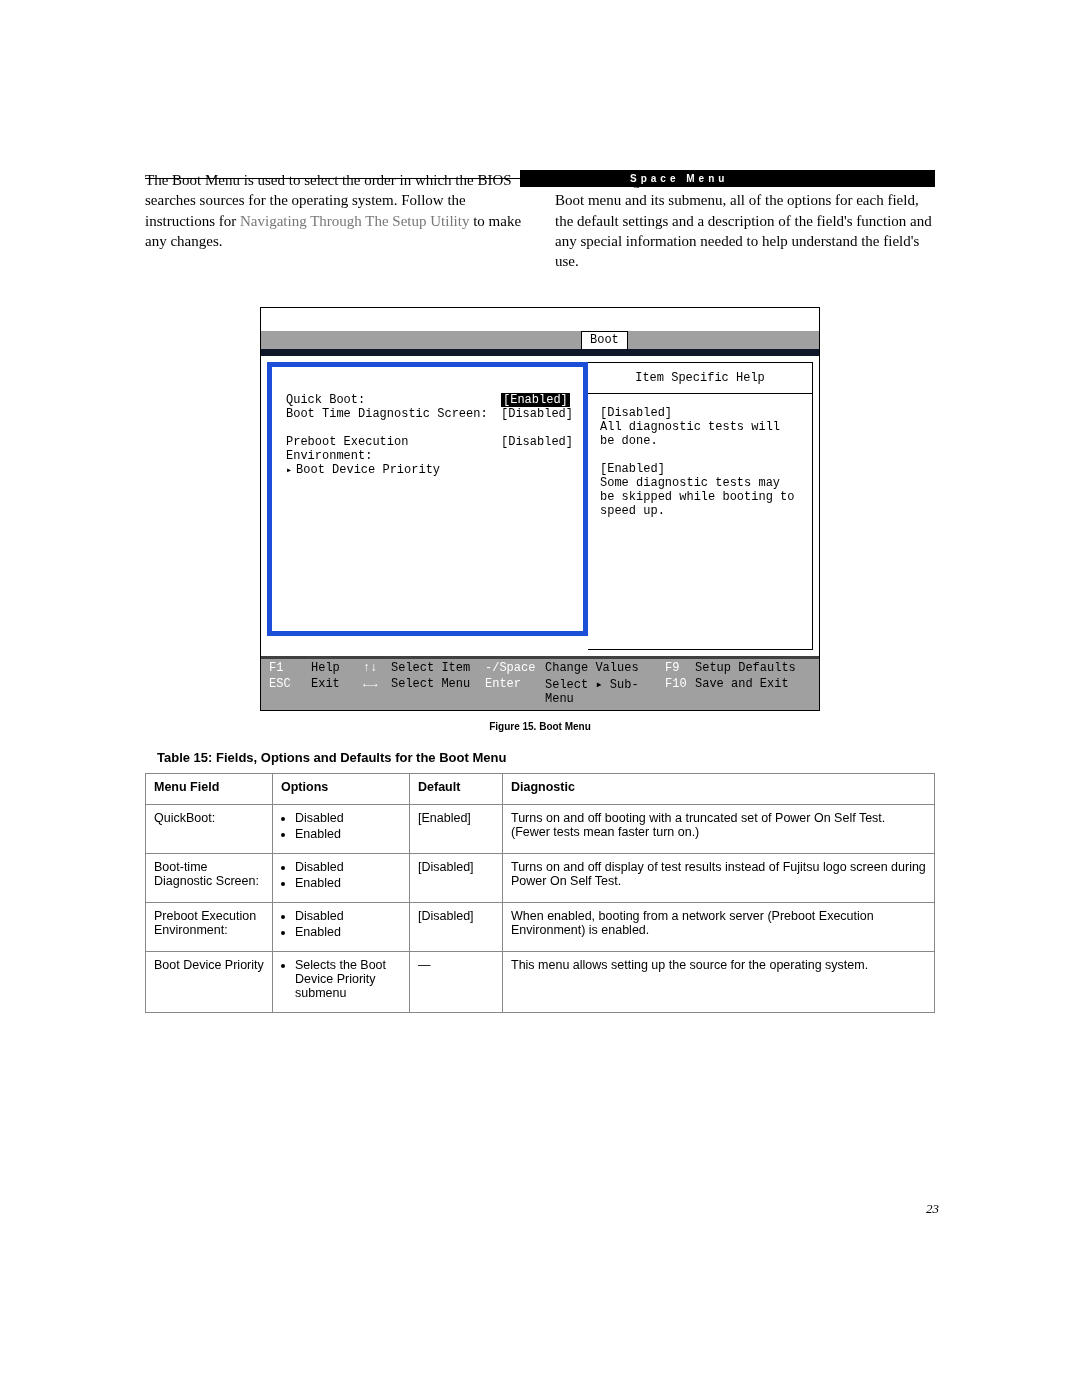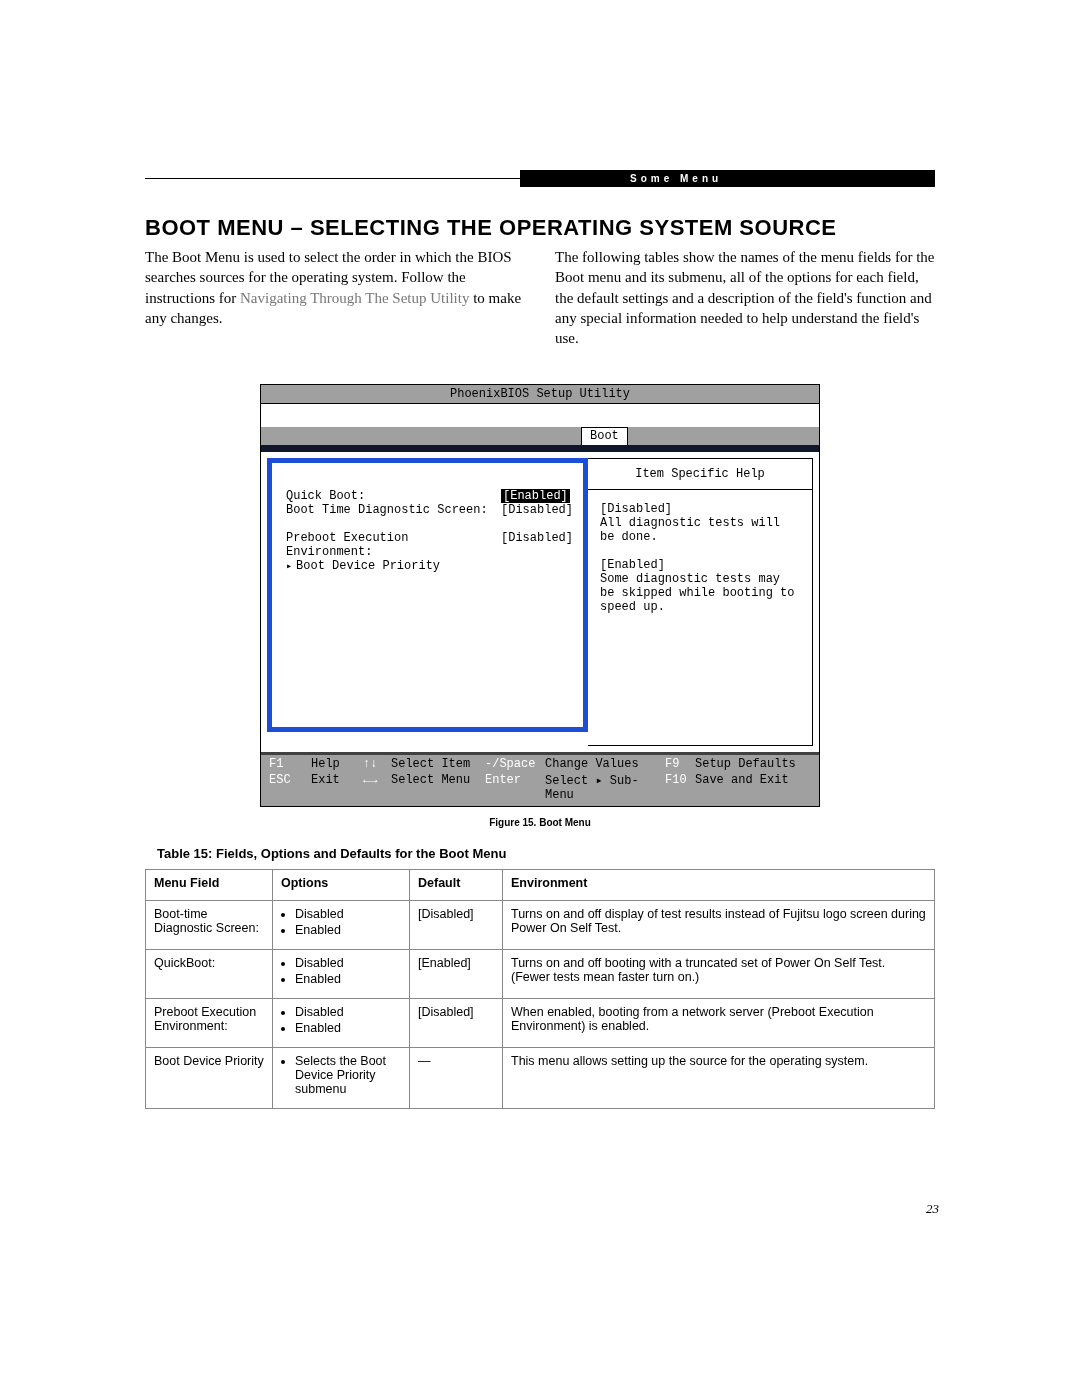--- a/index.html
+++ b/index.html
@@ -149,33 +149,31 @@
     right: 141px;
     font-style: italic;
     font-size: 13px;
   }
 </style>
 </head>
 <body>
 
 <div class="page">
   <div class="rule"></div>
-  <div class="header-band">Some Menu</div>
-
-  <h1 class="title">BOOT MENU – SELECTING THE OPERATING SYSTEM SOURCE</h1>
+  <div class="header-band">Space Menu</div>
+
 
   <div class="cols">
     <div>
       <span>The Boot Menu is used to select the order in which the BIOS searches sources for the operating system. Follow the instructions for </span><span class="link-gray">Navigating Through The Setup Utility</span><span> to make any changes.</span>
     </div>
     <div>The following tables show the names of the menu fields for the Boot menu and its submenu, all of the options for each field, the default settings and a description of the field's function and any special information needed to help understand the field's use.</div>
   </div>
 
   <div class="bios">
-    <div class="bios-title">PhoenixBIOS Setup Utility</div>
     <div class="bios-menubar">
       <div class="bios-tab">Boot</div>
     </div>
     <div class="bios-body">
       <div class="bios-cell-left" id="bios-left">
           <div class="bios-row">
             <span class="bios-label">Quick Boot:</span>
             <span class="bios-val sel">[Enabled]</span>
           </div>
           <div class="bios-row">
@@ -224,54 +222,54 @@
   <div class="fig-caption">Figure 15.  Boot Menu</div>
 
   <div class="tbl-caption">Table 15: Fields, Options and Defaults for the Boot Menu</div>
 
   <table class="opts">
     <thead>
       <tr>
         <th class="col-menu">Menu Field</th>
         <th class="col-opt">Options</th>
         <th class="col-def">Default</th>
-        <th>Environment</th>
+        <th>Diagnostic</th>
       </tr>
     </thead>
     <tbody id="opts-body">
         <tr>
-          <td>Boot-time Diagnostic Screen:</td>
+          <td>QuickBoot:</td>
           <td>
             <ul>
               <li>Disabled</li>
               <li>Enabled</li>
             </ul>
           </td>
+          <td>[Enabled]</td>
+          <td>Turns on and off booting with a truncated set of Power On Self Test. (Fewer tests mean faster turn on.)</td>
+        </tr>
+        <tr>
+          <td>Boot-time Diagnostic Screen:</td>
+          <td>
+            <ul>
+              <li>Disabled</li>
+              <li>Enabled</li>
+            </ul>
+          </td>
           <td>[Disabled]</td>
           <td>Turns on and off display of test results instead of Fujitsu logo screen during Power On Self Test.</td>
         </tr>
         <tr>
-          <td>QuickBoot:</td>
+          <td>Preboot Execution Environment:</td>
           <td>
             <ul>
               <li>Disabled</li>
               <li>Enabled</li>
             </ul>
           </td>
-          <td>[Enabled]</td>
-          <td>Turns on and off booting with a truncated set of Power On Self Test. (Fewer tests mean faster turn on.)</td>
-        </tr>
-        <tr>
-          <td>Preboot Execution Environment:</td>
-          <td>
-            <ul>
-              <li>Disabled</li>
-              <li>Enabled</li>
-            </ul>
-          </td>
           <td>[Disabled]</td>
           <td>When enabled, booting from a network server (Preboot Execution Environment) is enabled.</td>
         </tr>
         <tr>
           <td>Boot Device Priority</td>
           <td>
             <ul>
               <li>Selects the Boot Device Priority submenu</li>
             </ul>
           </td>

